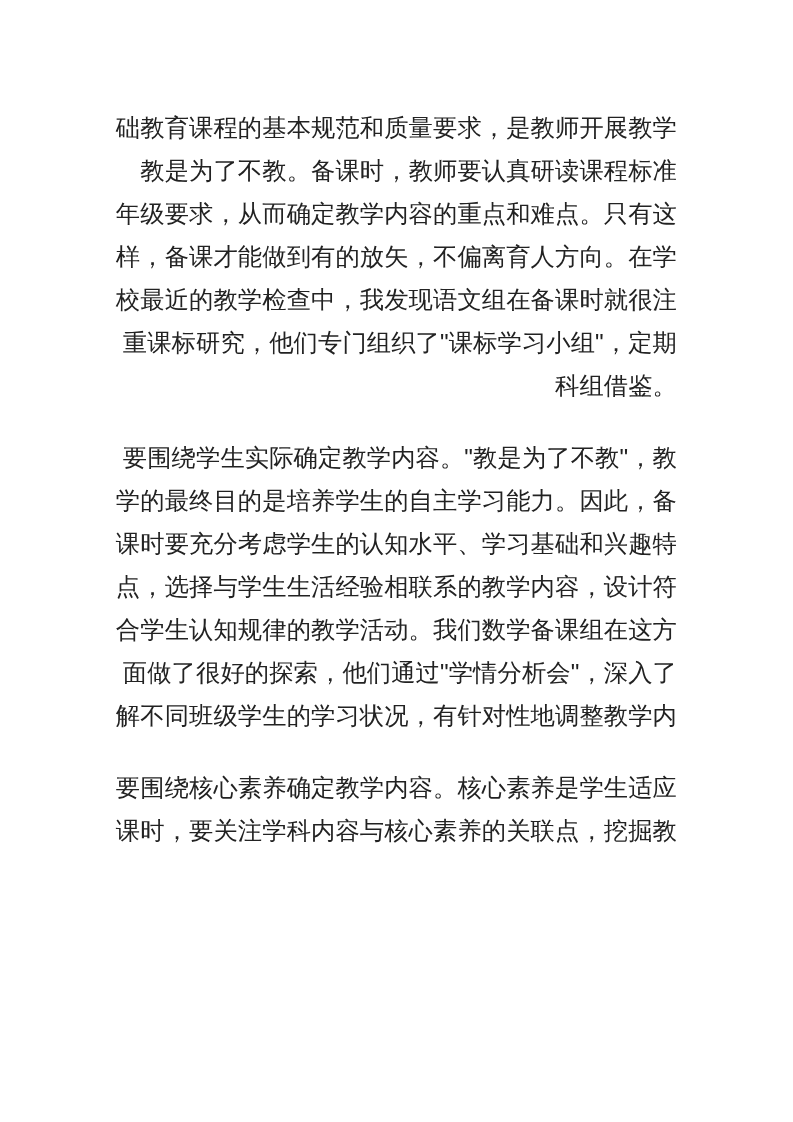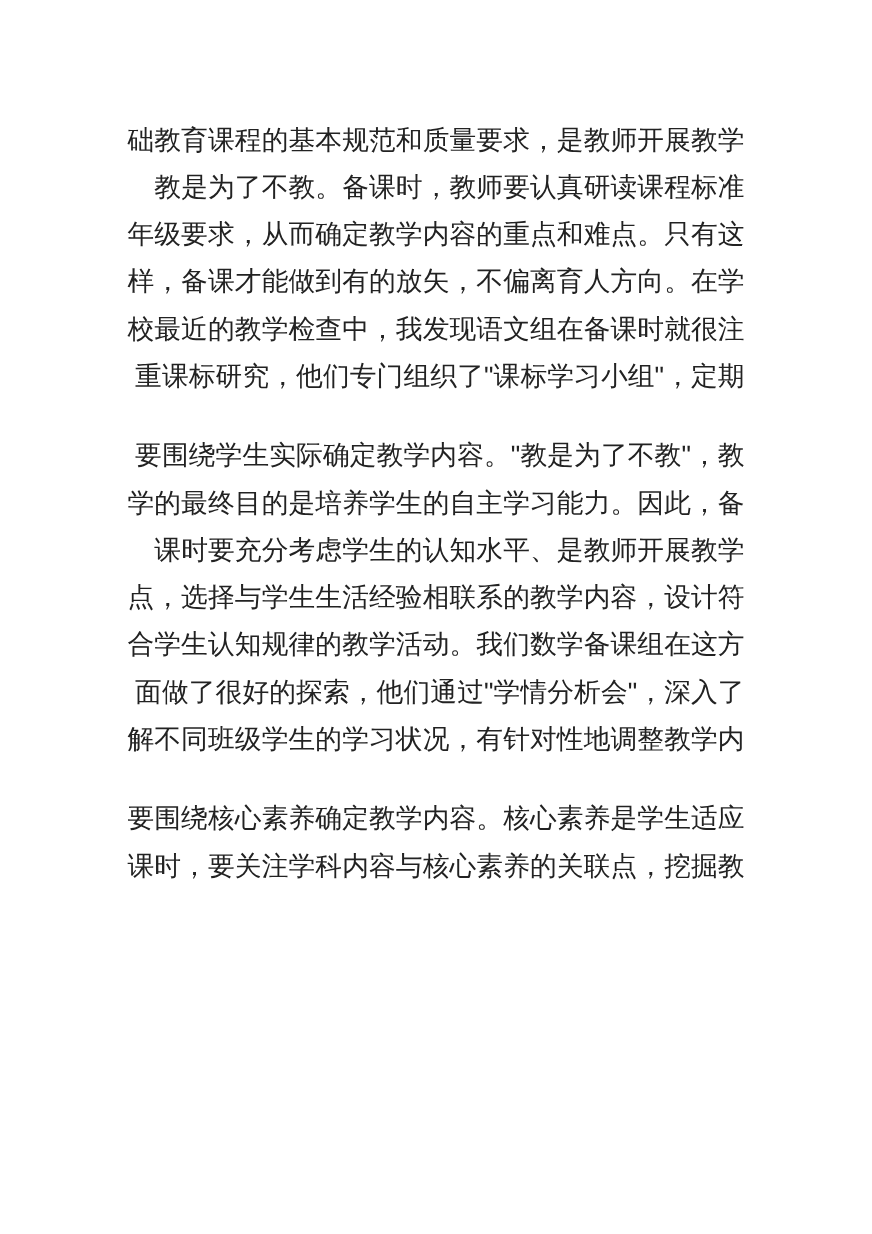--- a/index.html
+++ b/index.html
@@ -44,26 +44,27 @@
 <div class="page">
   <div class="content">
 
     <div class="paragraph">
       <div class="line">础教育课程的基本规范和质量要求，是教师开展教学</div>
       <div class="line">教是为了不教。备课时，教师要认真研读课程标准</div>
       <div class="line">年级要求，从而确定教学内容的重点和难点。只有这</div>
       <div class="line">样，备课才能做到有的放矢，不偏离育人方向。在学</div>
       <div class="line">校最近的教学检查中，我发现语文组在备课时就很注</div>
       <div class="line">重课标研究，他们专门组织了"课标学习小组"，定期</div>
+      <div class="line">科组借鉴。</div>
     </div>
 
     <div class="paragraph">
       <div class="line">要围绕学生实际确定教学内容。"教是为了不教"，教</div>
       <div class="line">学的最终目的是培养学生的自主学习能力。因此，备</div>
-      <div class="line">课时要充分考虑学生的认知水平、是教师开展教学</div>
+      <div class="line">课时要充分考虑学生的认知水平、学习基础和兴趣特</div>
       <div class="line">点，选择与学生生活经验相联系的教学内容，设计符</div>
       <div class="line">合学生认知规律的教学活动。我们数学备课组在这方</div>
       <div class="line">面做了很好的探索，他们通过"学情分析会"，深入了</div>
       <div class="line">解不同班级学生的学习状况，有针对性地调整教学内</div>
     </div>
 
     <div class="paragraph">
       <div class="line">要围绕核心素养确定教学内容。核心素养是学生适应</div>
       <div class="line">课时，要关注学科内容与核心素养的关联点，挖掘教</div>
     </div>

